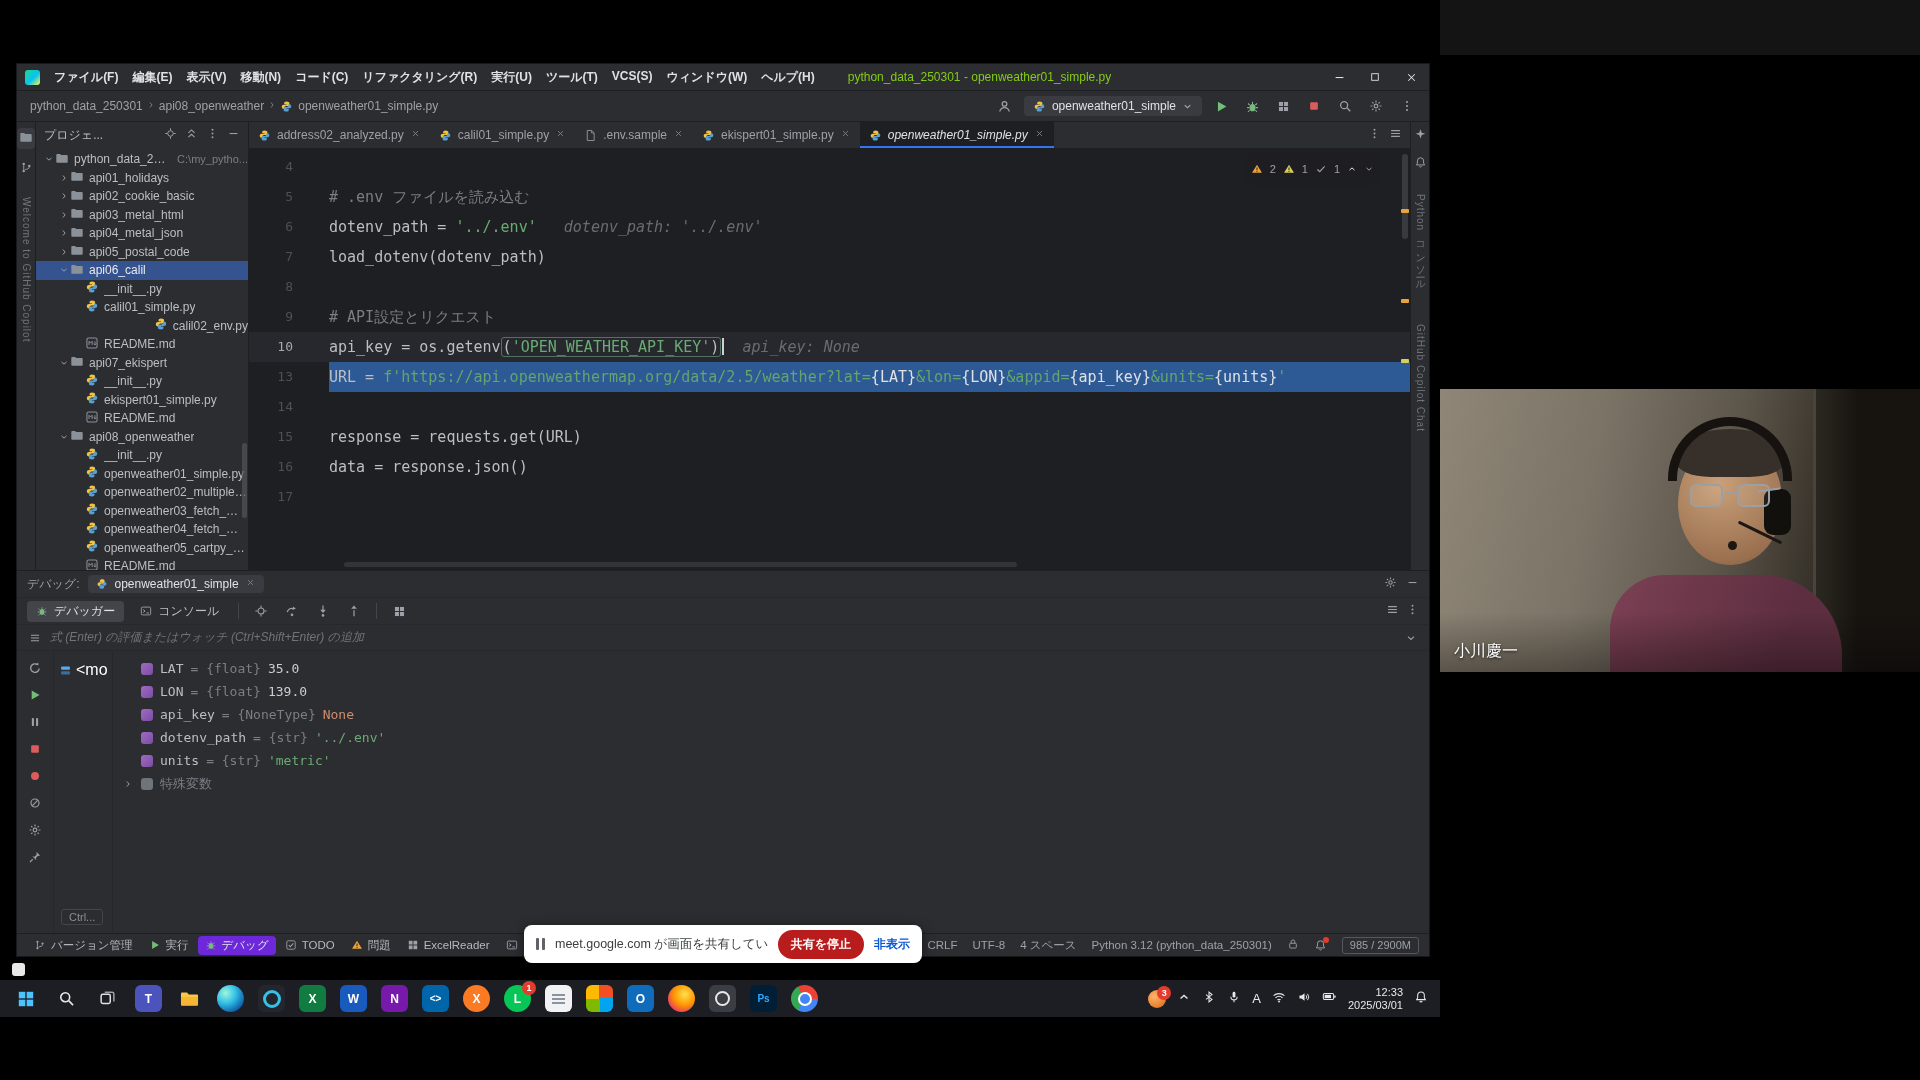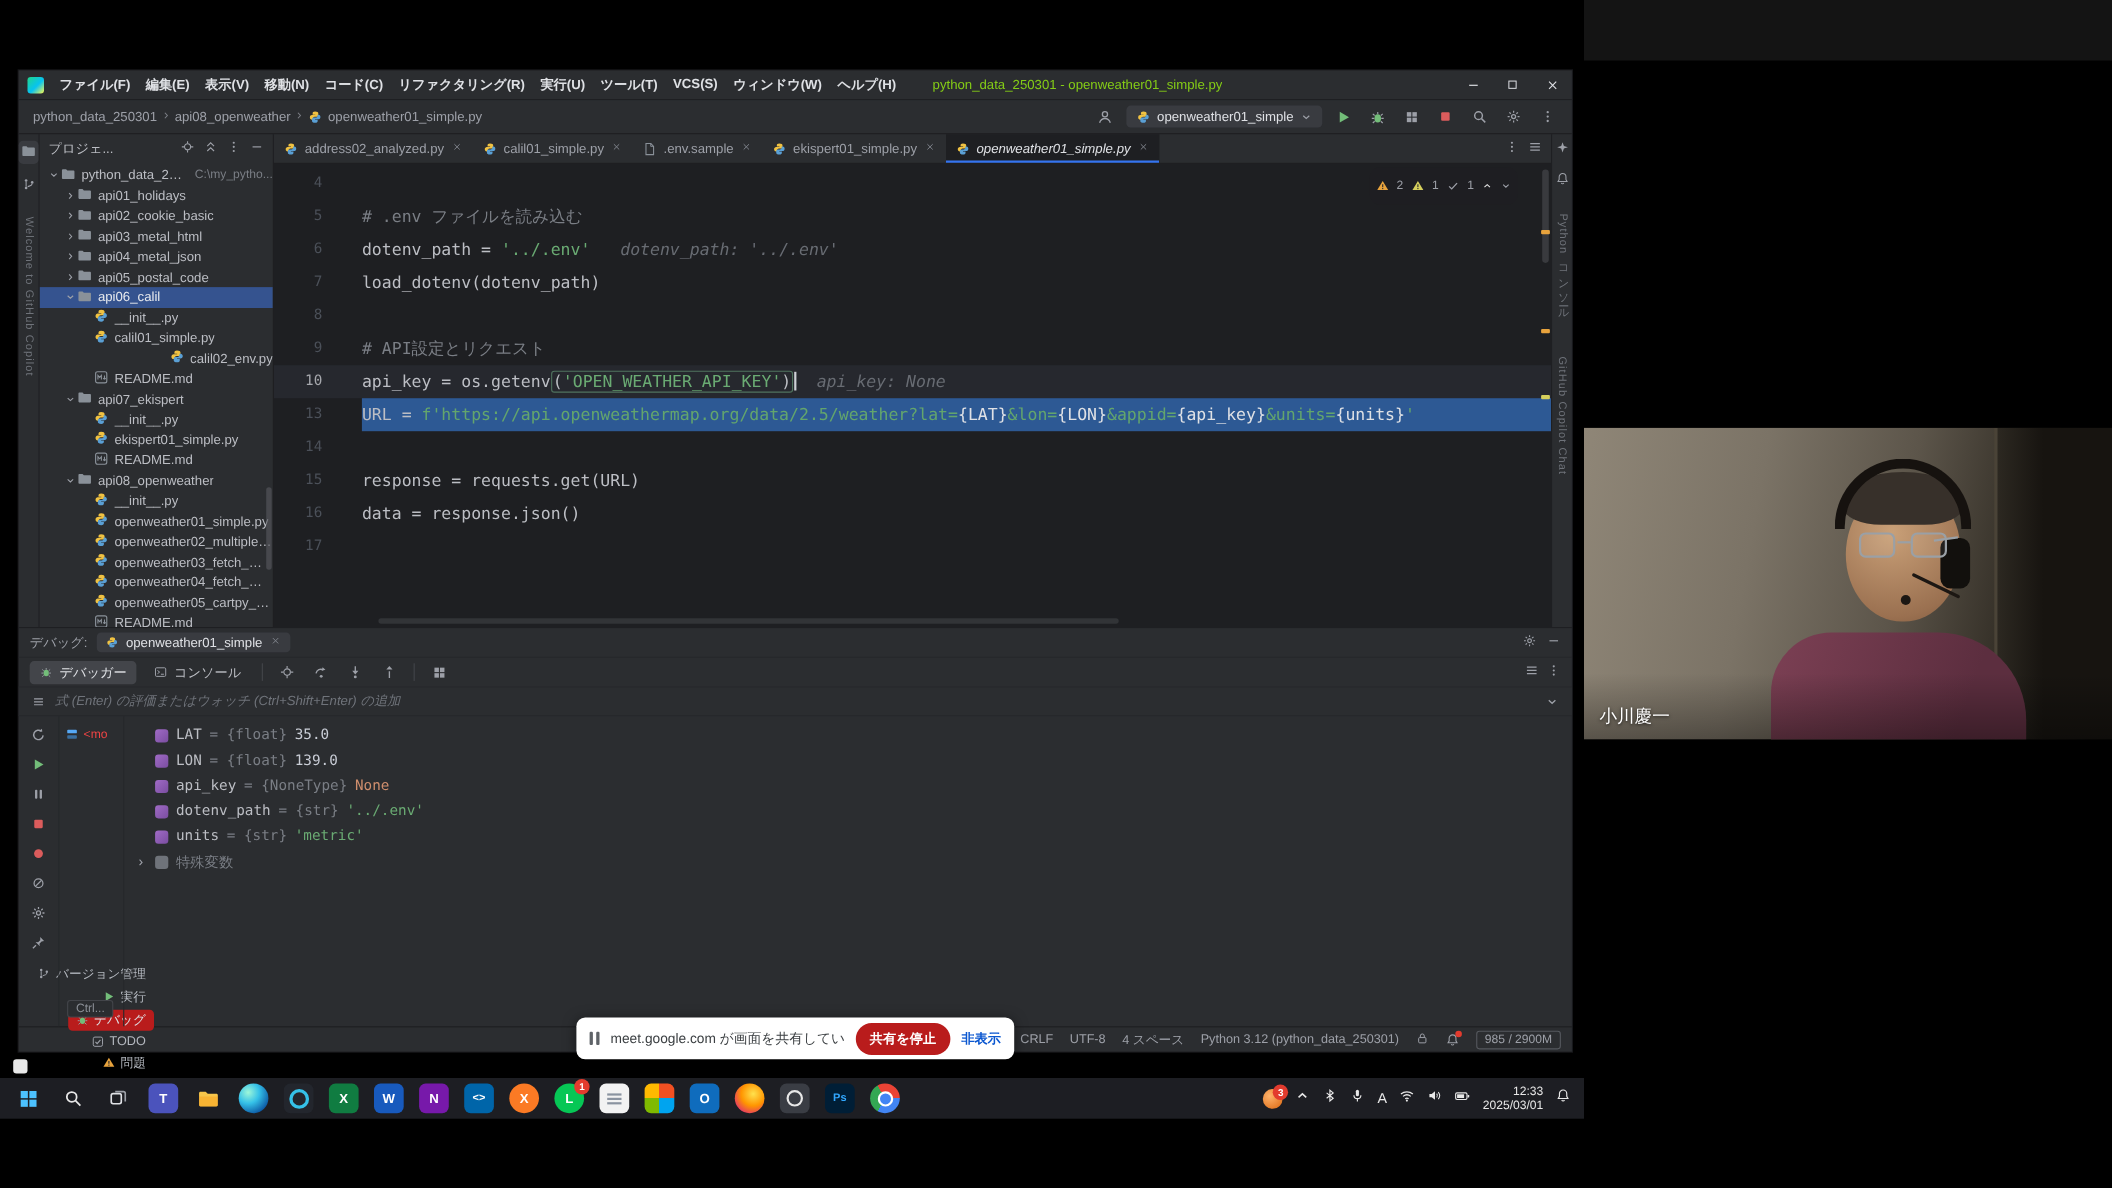--- a/index.html
+++ b/index.html
@@ -81,38 +81,38 @@
   .dbg-row1{height:26px;display:flex;align-items:center;gap:9px;padding:0 10px;color:#9da0a8;font-size:12px;flex:none;}
   .session-tab{display:flex;align-items:center;gap:6px;color:#dfe1e5;background:#393b40;padding:2px 8px;border-radius:4px;}
   .dbg-row2{height:26px;display:flex;align-items:center;gap:7px;padding:0 10px;border-top:1px solid #26282b;flex:none;}
   .dbg-tab{padding:2px 9px;color:#bcbec4;font-size:12px;border-radius:4px;display:flex;gap:6px;align-items:center;white-space:nowrap;}
   .dbg-tab.active{background:#43454a;color:#dfe1e5;}
   .vdiv{width:1px;height:16px;background:#43454a;margin:0 3px;flex:none;}
   .dbg-watch{height:25px;display:flex;align-items:center;gap:9px;padding:0 12px;border-top:1px solid #26282b;border-bottom:1px solid #26282b;
     color:#6f737a;font-size:12px;flex:none;background:#2b2d30;font-style:italic;}
   .dbg-body{flex:1;display:flex;min-height:0;position:relative;}
   .dbg-left{width:36px;border-right:1px solid #26282b;display:flex;flex-direction:column;align-items:center;padding-top:10px;gap:10px;flex:none;}
-  .frames{width:58px;border-right:1px solid #26282b;padding-top:8px;font-size:11px;color:#ef4444;flex:none;}
+  .frames{width:58px;border-right:1px solid #26282b;padding-top:8px;font-size:16px;color:#ffffff;flex:none;}
   .frame-item{display:flex;align-items:center;gap:4px;padding:2px 5px;white-space:nowrap;overflow:hidden;}
   .vars{flex:1;padding:6px 0 0 8px;font-family:"DejaVu Sans Mono","Liberation Mono",monospace;font-size:13px;min-width:0;}
   .vrow{height:23px;display:flex;align-items:center;gap:7px;white-space:nowrap;}
   .vicon{width:12px;height:12px;border-radius:3px;background:linear-gradient(135deg,#a06bc6,#7a4da0);flex:none;}
   .vicon.gray{background:#6f737a;}
   .vname{color:#bcbec4;}
   .vmeta{color:#7a7e85;}
   .vv-num{color:#c9cdd6;}
   .vv-str{color:#6aab73;}
   .vv-none{color:#cf8e6d;}
   .ctrl-chip{position:absolute;left:44px;bottom:8px;color:#8a8e95;font-size:11px;border:1px solid #43454a;border-radius:3px;
     padding:1px 7px;background:#2b2d30;font-family:"Liberation Sans",sans-serif;}
 
   .statusbar{height:22px;background:#2b2d30;border-top:1px solid #1e1f22;display:flex;align-items:center;padding:0 10px;
     font-size:11.5px;color:#b4b8bf;gap:2px;flex:none;}
   .sb-item{display:flex;align-items:center;gap:5px;padding:2px 7px;border-radius:4px;white-space:nowrap;}
-  .sb-item.active{background:#b91c1c;color:#dfe1e5;}
+  .sb-item.active{background:#6d28d9;color:#dfe1e5;}
   .sb-right{margin-left:auto;display:flex;align-items:center;gap:15px;color:#9da0a8;white-space:nowrap;}
   .mem{border:1px solid #55585e;border-radius:3px;padding:0 7px;font-size:11px;line-height:15px;}
   .dotwrap{position:relative;display:inline-flex;}
   .reddot{position:absolute;right:-2px;top:-2px;width:6px;height:6px;border-radius:50%;background:#e33b2e;}
 
   
   .desktop-icon{position:absolute;left:12px;top:963px;width:13px;height:13px;border-radius:3px;background:#e8e8e8;}
   .taskbar{position:absolute;left:0;top:980px;width:1440px;height:37px;background:#1d1e23;display:flex;align-items:center;
     padding:0 12px;gap:14px;box-sizing:border-box;}
   .app{position:relative;width:27px;height:27px;border-radius:6px;display:flex;align-items:center;justify-content:center;
@@ -1056,21 +1056,21 @@
                 </span>
                 <span class="vicon gray"></span>
                 <span class="vmeta">特殊変数</span>
               </div>
             </div>
           <span class="ctrl-chip">Ctrl...</span>
         </div>
       </div>
 
       <div class="statusbar">
-        <span id="sb-left" style="display:flex;align-items:flex-end;gap:2px;flex-direction:column;">
+        <span id="sb-left" style="display:flex;align-items:center;gap:2px;">
             <span class="sb-item">
               <span class="icon">
                 <svg viewBox="0 0 16 16" width="12" height="12">
                   <circle cx="4.6" cy="3.8" r="1.5" fill="#9da0a8"></circle>
                   <circle cx="4.6" cy="12.2" r="1.5" fill="#9da0a8"></circle>
                   <circle cx="11.4" cy="6" r="1.5" fill="#9da0a8"></circle>
                   <path d="M4.6 5.3v5.4M11.4 7.5c-.2 2.4-3 2.3-5 3.2" stroke="#9da0a8" fill="none" stroke-width="1.2"></path>
                 </svg>
               </span>
               <span>バージョン管理</span>

